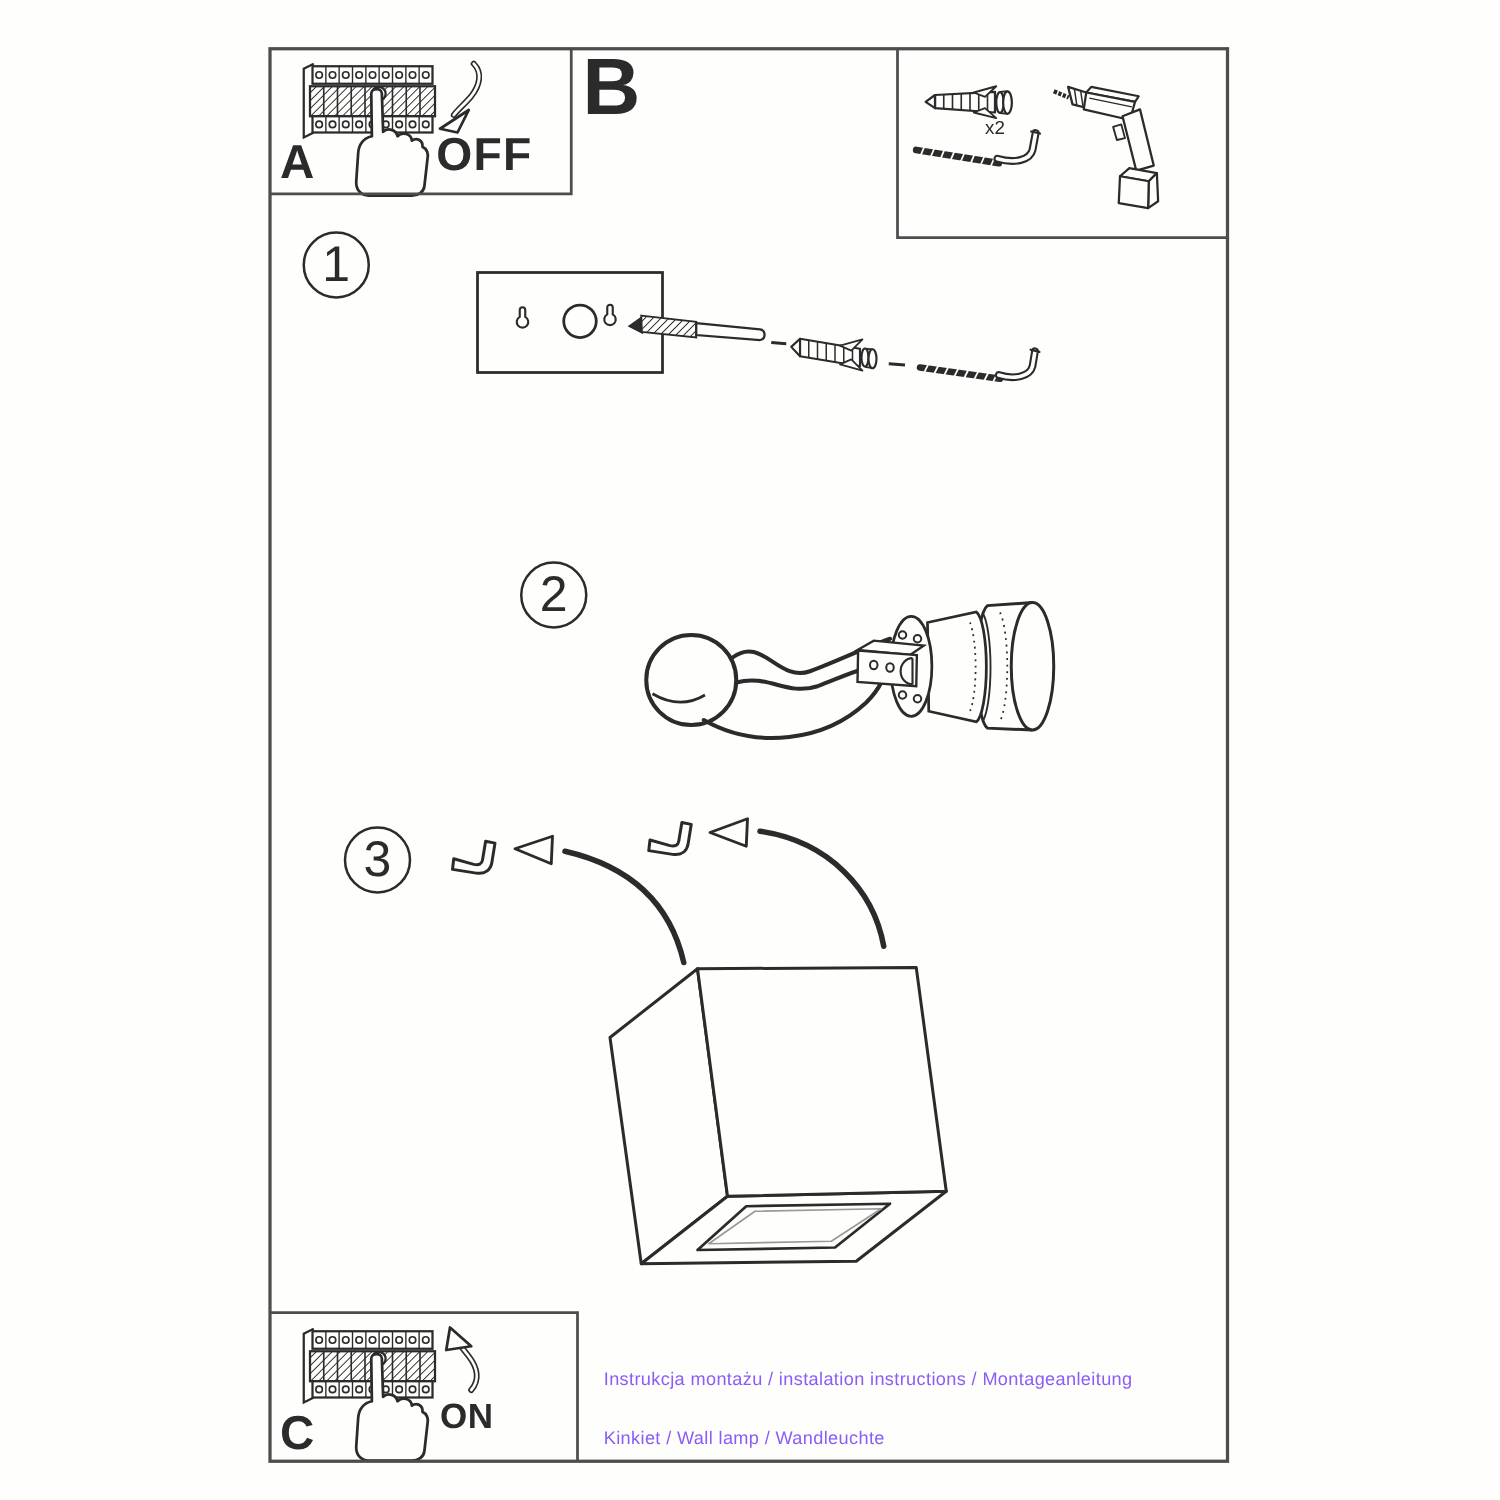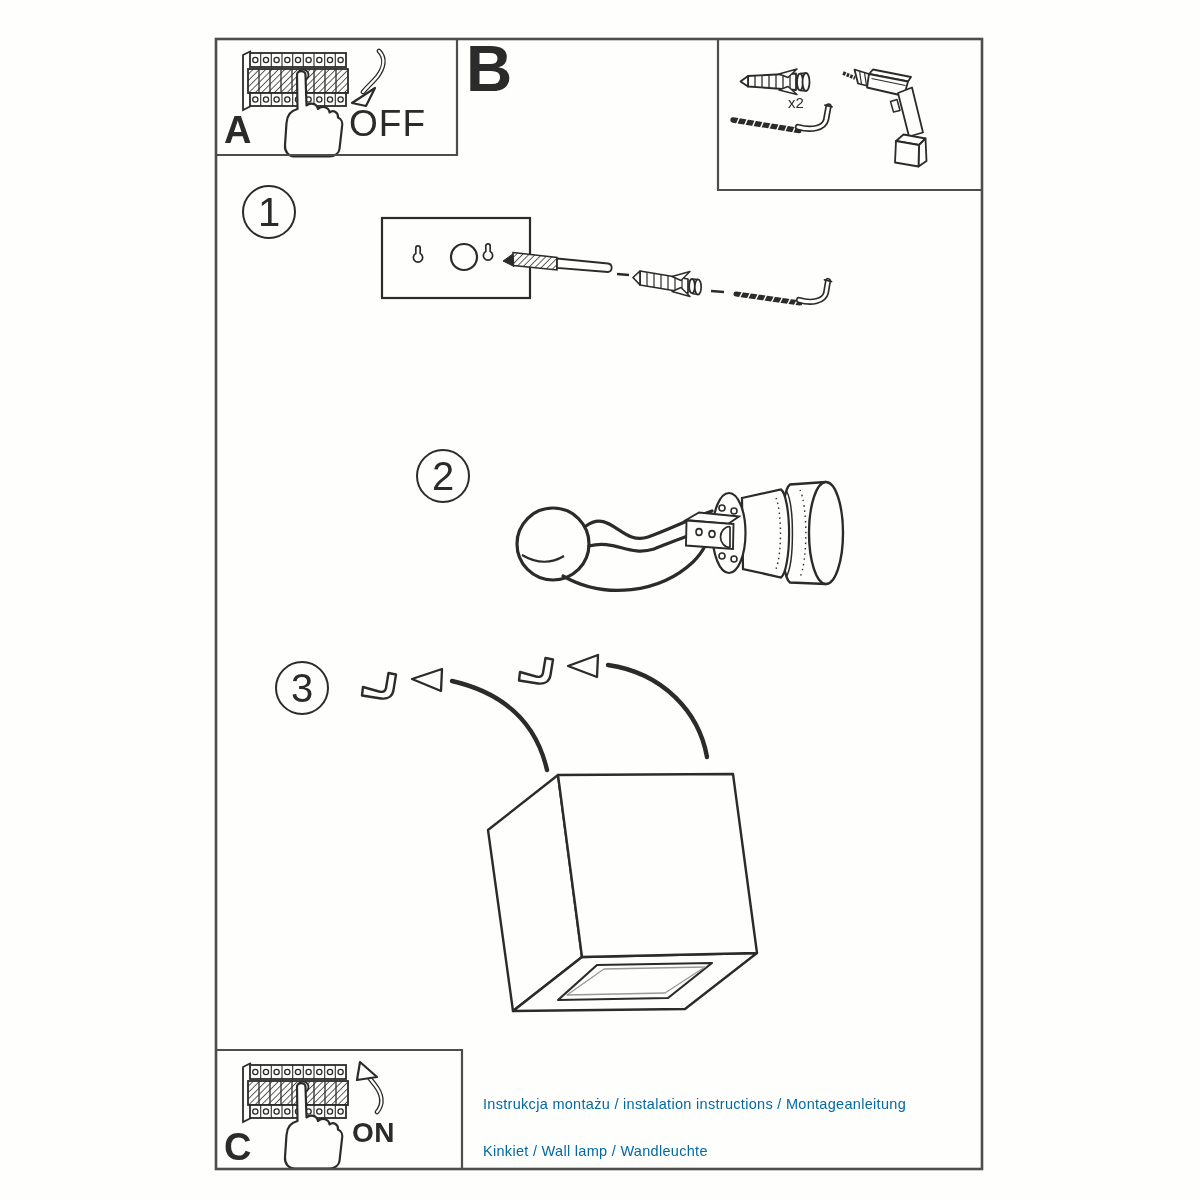--- a/index.html
+++ b/index.html
@@ -4,30 +4,30 @@
 <style>
   html,body{margin:0;padding:0;background:#fefefc;}
   .sheet{position:relative;width:1200px;height:1200px;background:#fefefc;overflow:hidden;
          font-family:"Liberation Sans","DejaVu Sans",sans-serif;color:#2b2b2b;}
   .art{position:absolute;left:0;top:0;}
   .t{position:absolute;white-space:nowrap;line-height:1;color:#2b2b2b;}
   .letter{font-weight:700;}
   .lbl-a{left:224px;top:111px;font-size:38px;}
   .lbl-b{left:466px;top:37px;font-size:64px;}
   .lbl-c{left:224px;top:1128px;font-size:38px;}
-  .off{left:349px;top:105px;font-size:37px;font-weight:400;letter-spacing:1px;}
+  .off{left:349px;top:105px;font-size:37px;font-weight:700;letter-spacing:1px;}
   .on{left:352px;top:1119px;font-size:28px;font-weight:700;letter-spacing:.5px;}
   .x2{left:776px;top:95px;font-size:15px;margin-left:12px;}
   .step-circle{position:absolute;width:54px;height:54px;border:2.6px solid #2b2b2b;border-radius:50%;
                box-sizing:border-box;display:flex;align-items:center;justify-content:center;
                background:#fefefc;font-size:40px;}
   .sc1{left:242px;top:185px;}
   .sc2{left:416px;top:449px;}
   .sc3{left:275px;top:661px;}
-  .footer-line{position:absolute;left:483px;font-size:14.5px;letter-spacing:.3px;color:#0369a1;}
+  .footer-line{position:absolute;left:483px;font-size:14.5px;letter-spacing:.3px;color:#8b5cf6;}
   .f1{top:1096px;}
   .f2{top:1143px;}
 </style>
 </head>
 <body>
 
 <div class="sheet">
 
 <svg class="art" width="1200" height="1200" viewBox="0 0 1200 1200">
   <defs>

